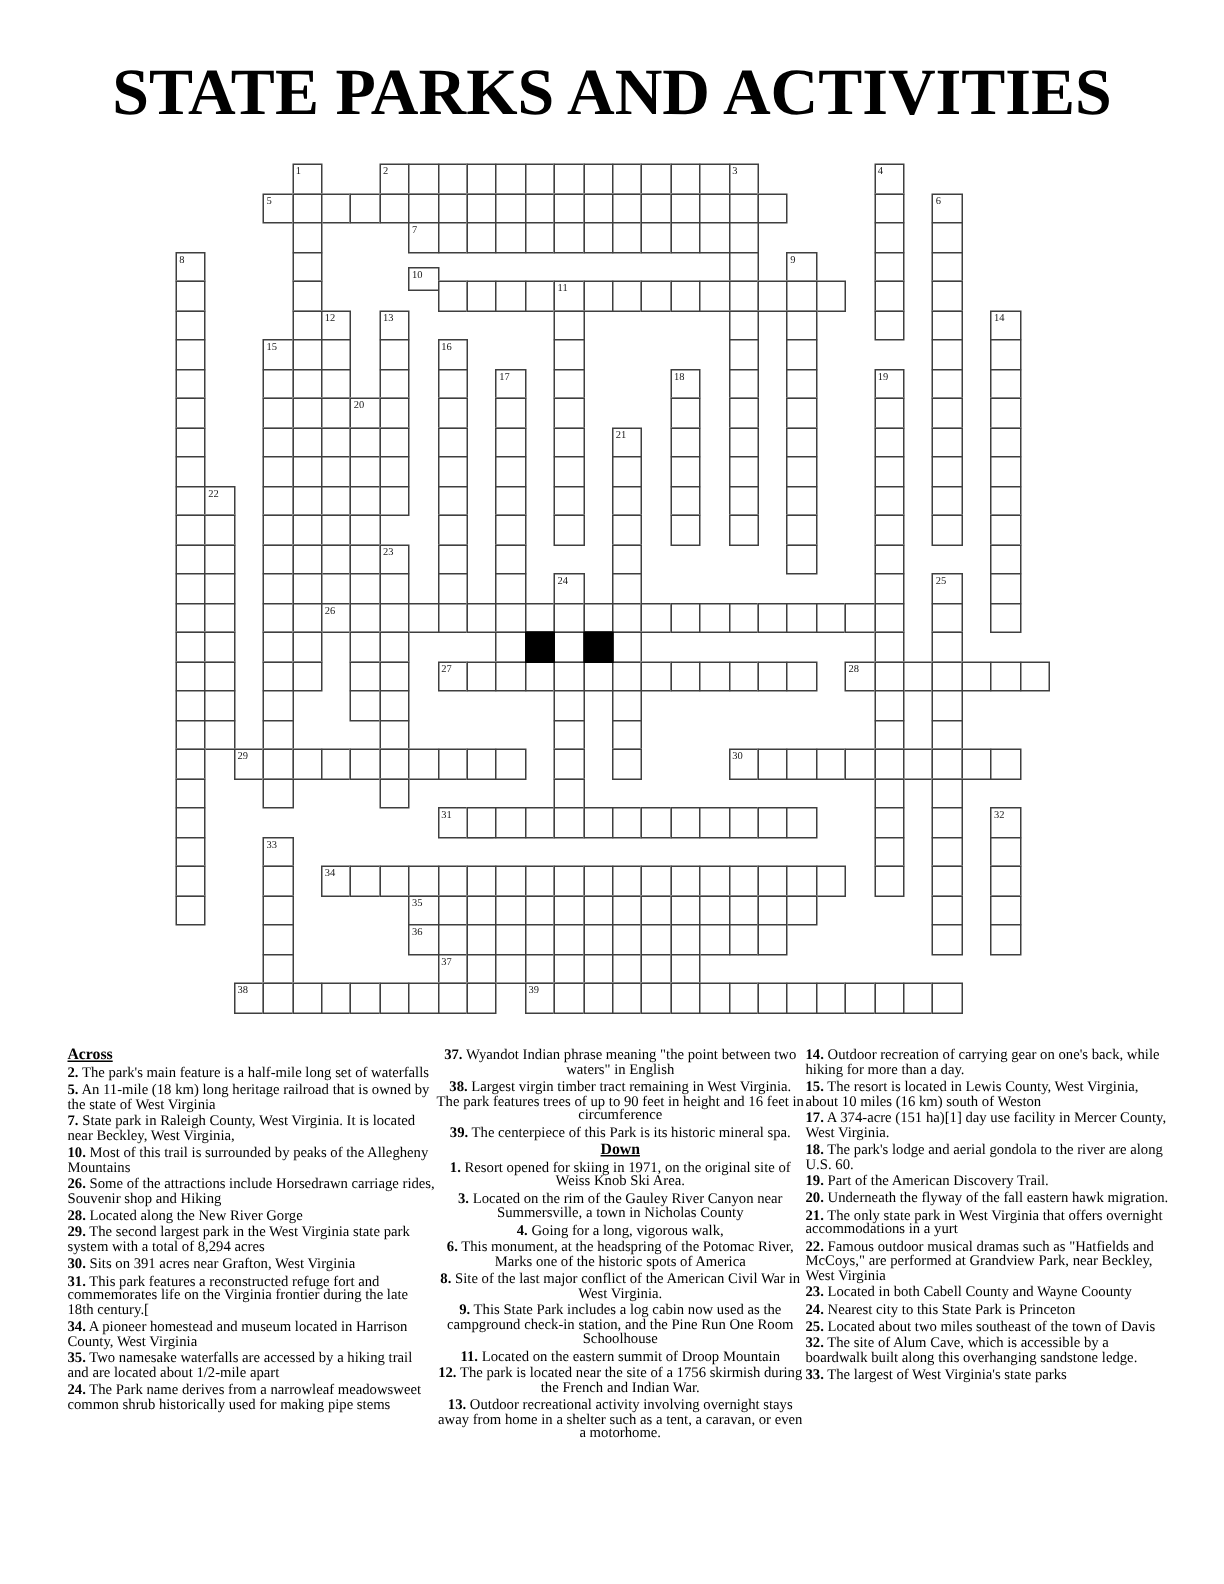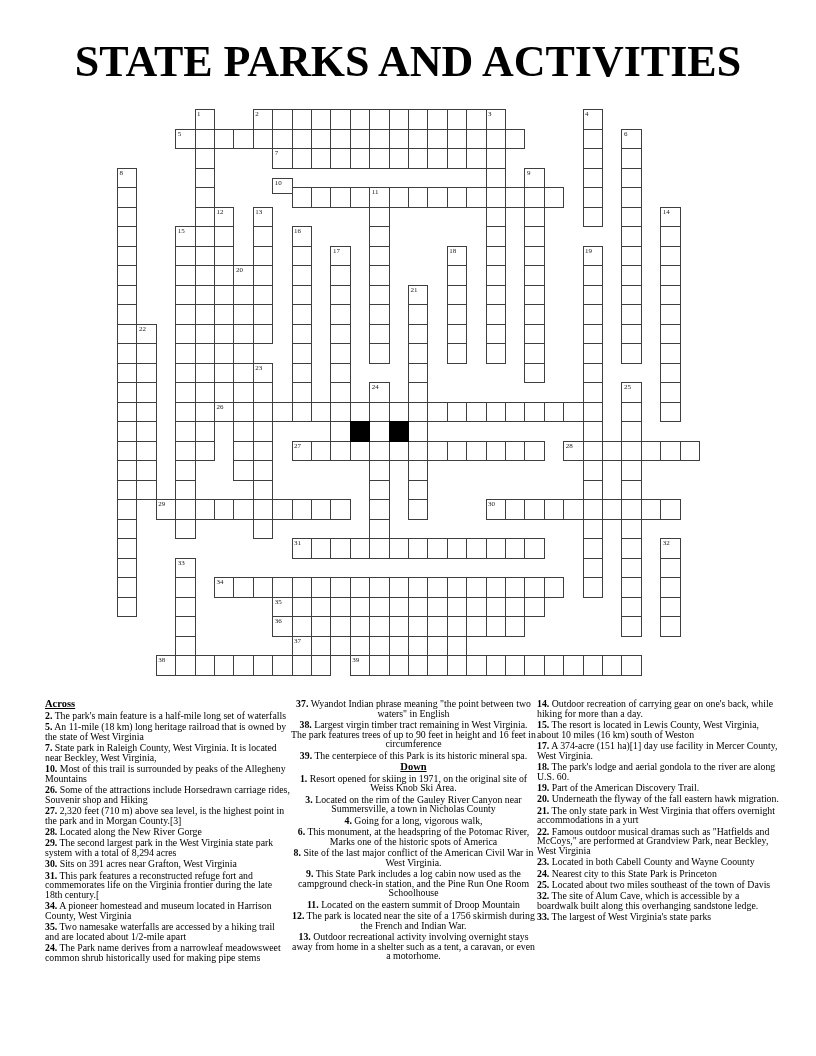--- a/index.html
+++ b/index.html
@@ -557,21 +557,20 @@
     <div class="grid-cell black" style="left: 388.6px; top: 421px; width: 20.4px; height: 20.5px; border-color: rgb(0, 0, 0); background: rgb(0, 0, 0);"></div>
   </div>
 
 <div class="clue-col" style="left: 45px;">
     <div class="clue-header">Across</div>
     <div class="clue"><b>2.</b><span> The park's main feature is a half-mile long set of waterfalls</span></div>
     <div class="clue"><b>5.</b><span> An 11-mile (18 km) long heritage railroad that is owned by the state of West Virginia</span></div>
     <div class="clue"><b>7.</b><span> State park in Raleigh County, West Virginia. It is located near Beckley, West Virginia,</span></div>
     <div class="clue"><b>10.</b><span> Most of this trail is surrounded by peaks of the Allegheny Mountains</span></div>
     <div class="clue"><b>26.</b><span> Some of the attractions include Horsedrawn carriage rides, Souvenir shop and Hiking</span></div>
-    <div class="clue"><b>27.</b><span> 2,320 feet (710 m) above sea level, is the highest point in the park and in Morgan County.[3]</span></div>
     <div class="clue"><b>28.</b><span> Located along the New River Gorge</span></div>
     <div class="clue"><b>29.</b><span> The second largest park in the West Virginia state park system with a total of 8,294 acres</span></div>
     <div class="clue"><b>30.</b><span> Sits on 391 acres near Grafton, West Virginia</span></div>
     <div class="clue"><b>31.</b><span> This park features a reconstructed refuge fort and commemorates life on the Virginia frontier during the late 18th century.[</span></div>
     <div class="clue"><b>34.</b><span> A pioneer homestead and museum located in Harrison County, West Virginia</span></div>
     <div class="clue"><b>35.</b><span> Two namesake waterfalls are accessed by a hiking trail and are located about 1/2-mile apart</span></div>
     <div class="clue"><b>24.</b><span> The Park name derives from a narrowleaf meadowsweet common shrub historically used for making pipe stems</span></div>
   </div>
 <div class="clue-col" style="left: 291px; text-align: center;">
     <div class="clue"><b>37.</b><span> Wyandot Indian phrase meaning "the point between two waters" in English</span></div>

